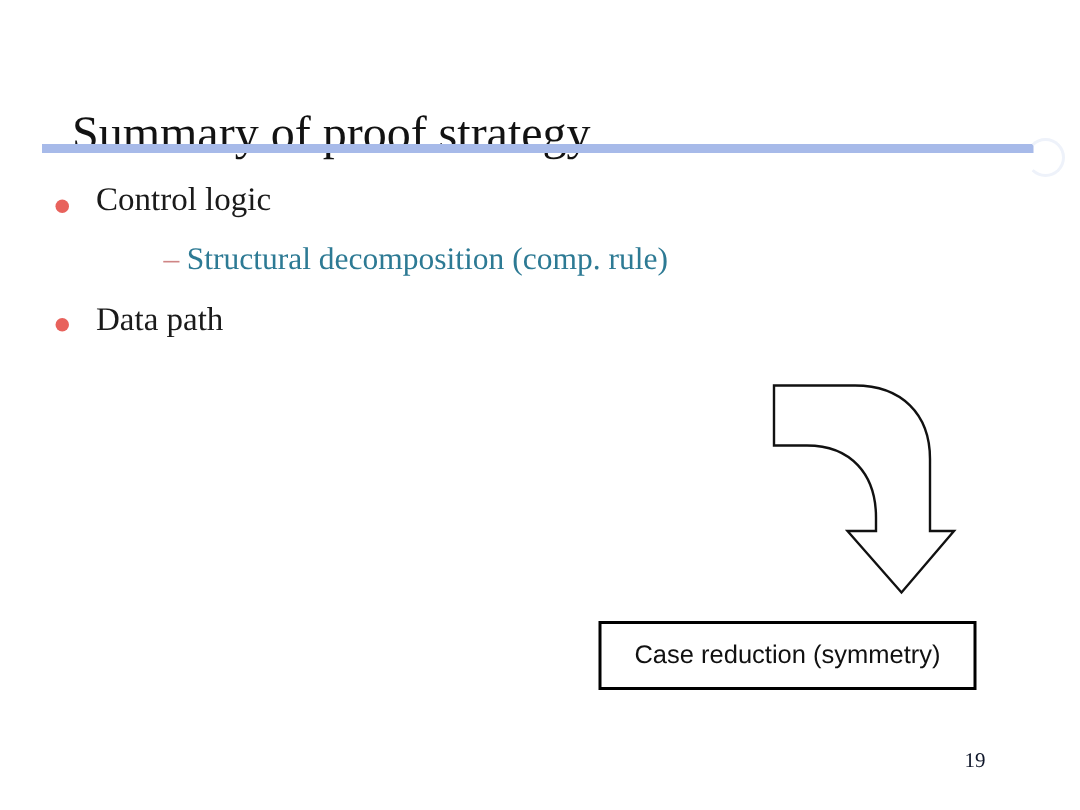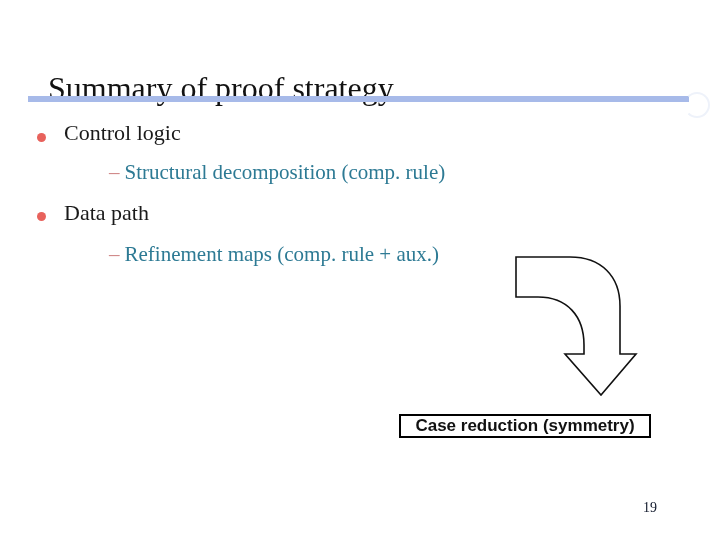--- a/index.html
+++ b/index.html
@@ -33,25 +33,25 @@
   .s1{top:162px}
   .s2{top:244px}
   .s3{top:284px}
   .s4{top:324px}
   .dash{color:#cf8585;margin-right:5px;}
   .arrowsvg{
     position:absolute;left:0;top:0;width:720px;height:540px;
     pointer-events:none;
   }
   .callout{
-    position:absolute;left:399px;top:414px;width:252px;height:24px;
+    position:absolute;left:399px;top:414px;width:252px;height:46px;
     border:2px solid #000;box-sizing:border-box;background:#fff;
     display:flex;align-items:center;justify-content:center;
     font-family:"Liberation Sans","DejaVu Sans",sans-serif;
-    font-weight:bold;font-size:17px;color:#111;white-space:nowrap;
+    font-weight:normal;font-size:17px;color:#111;white-space:nowrap;
   }
   .pagenum{
     position:absolute;left:643px;top:501px;line-height:1;
     font-size:14px;color:#0f172a;
   }
 </style>
 </head>
 <body>
 
 <div class="slide">
@@ -63,23 +63,20 @@
   <span class="dot d1"></span>
   <div class="row main m1">Control logic</div>
 
   <div class="row sub s1">
     <span class="dash">–</span><span>Structural decomposition (comp. rule)</span>
   </div>
 
   <span class="dot d2"></span>
   <div class="row main m2">Data path</div>
 
-  <div class="row sub s2">
-    <span class="dash">–</span><span>Refinement maps (comp. rule + aux.)</span>
-  </div>
 
 
 
   <svg class="arrowsvg" viewBox="0 0 720 540" xmlns="http://www.w3.org/2000/svg" aria-hidden="true">
     <path d="M 516 257 L 570 257 C 601 257 620 276 620 306 L 620 354 L 636 354
              L 601 395 L 565 354 L 584 354 L 584 345 C 584 316 567 297 538 297
              L 516 297 Z" fill="#ffffff" stroke="#111111" stroke-width="1.6" stroke-linejoin="miter"></path>
   </svg>
 
   <div class="callout">

